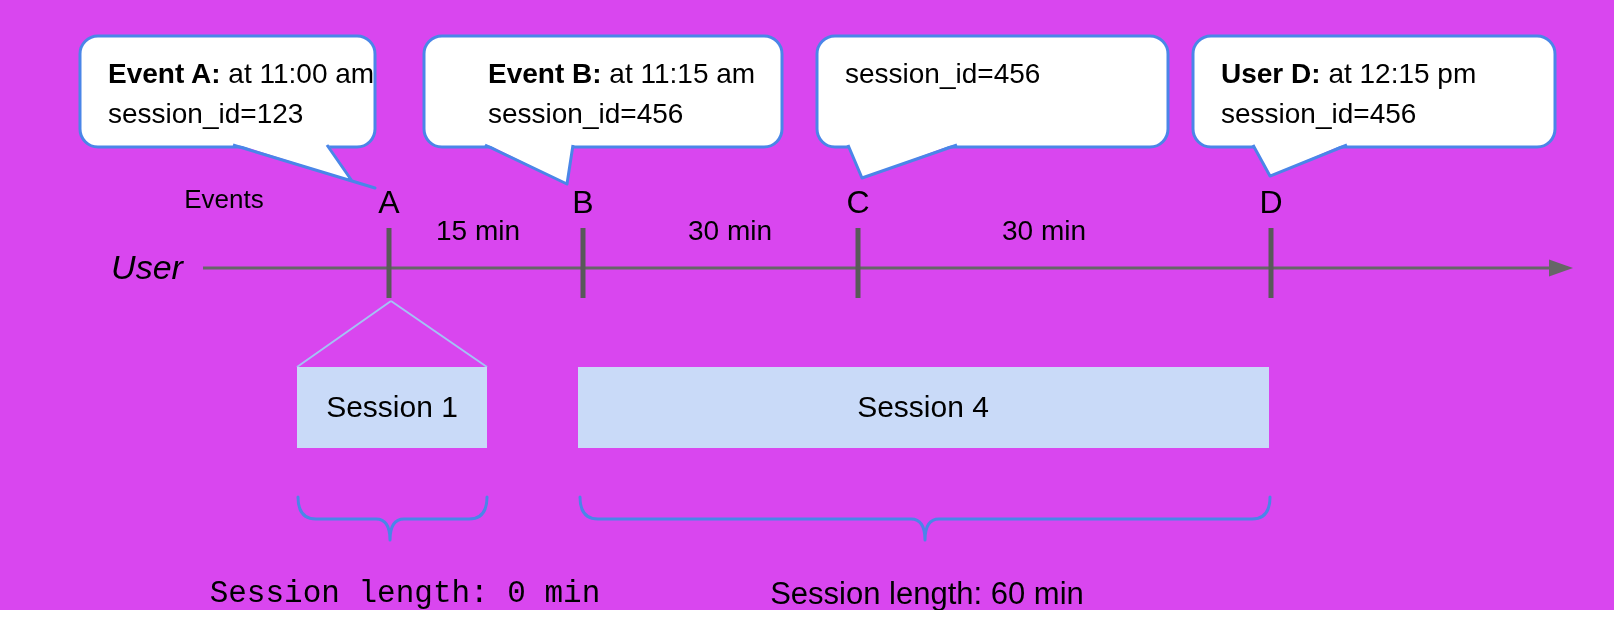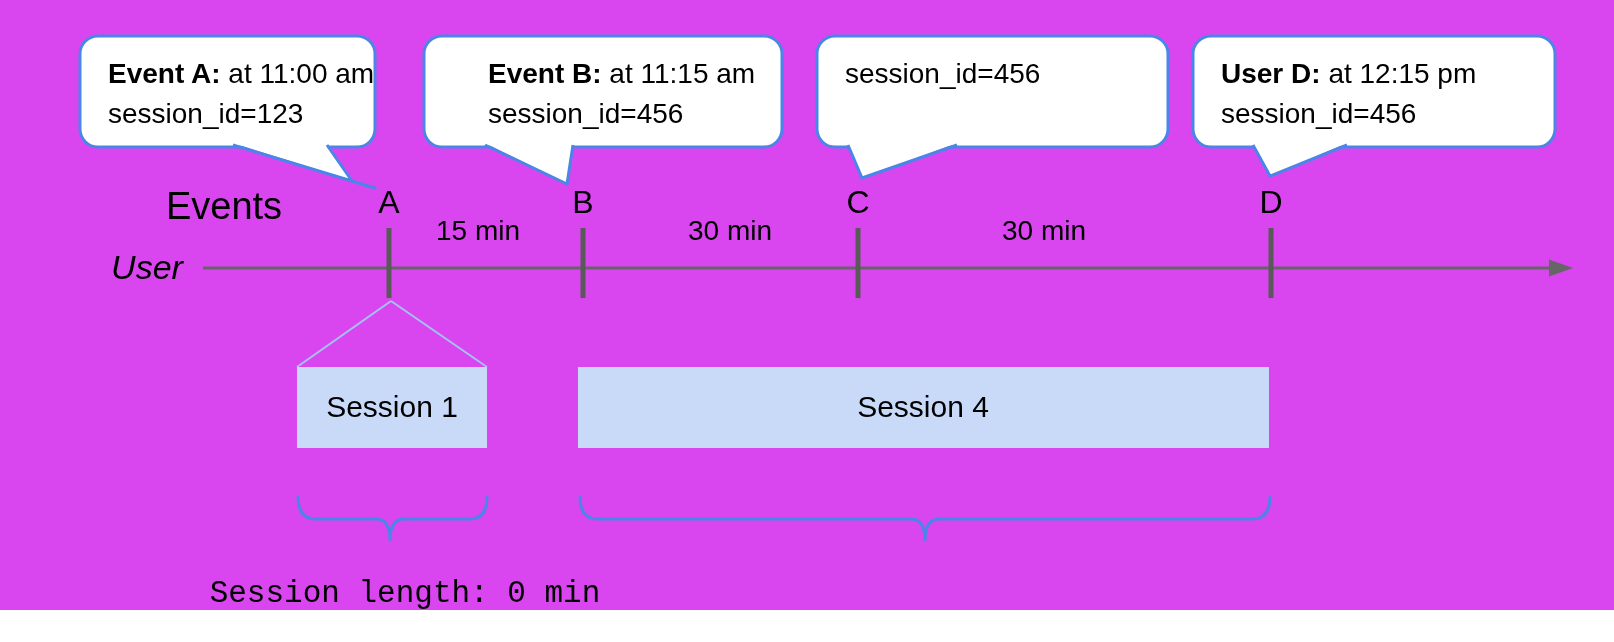--- a/index.html
+++ b/index.html
@@ -14,21 +14,21 @@
   html,body{margin:0;padding:0;background:#ffffff;}
   .stage{
     position:relative;width:1614px;height:610px;background:#d946ef;overflow:hidden;
     font-family:"Liberation Sans", sans-serif;color:var(--ink);
   }
   svg.layer{position:absolute;left:0;top:0;width:1614px;height:642px;}
   .txt{position:absolute;white-space:nowrap;line-height:1.2;}
   .cx{transform:translateX(-50%);}
   .b{font-weight:bold;}
   .user-label{font-size:34px;}
-  .events-label{font-size:38px;}
+  .events-label{font-size:26px;}
   .marker{font-size:32px;}
   .interval{font-size:28px;}
   .callout-text{font-size:28px;line-height:40px;}
   .session-name{font-size:30px;}
   .length-label{font-size:31px;}
 </style>
 </head>
 <body>
 
 <div class="stage">
@@ -93,14 +93,15 @@
   <div class="txt marker cx" style="left:1271px;top:183px;">D</div>
 
   <div class="txt interval cx" style="left:478px;top:214px;">15 min</div>
   <div class="txt interval cx" style="left:730px;top:214px;">30 min</div>
   <div class="txt interval cx" style="left:1044px;top:214px;">30 min</div>
 
   <div class="txt session-name cx" style="left:392px;top:389px;text-align:center;">Session 1</div>
   <div class="txt session-name cx" style="left:923px;top:389px;">Session 4</div>
 
   <div class="txt length-label cx" style="left:405px;top:575px;font-family:Liberation Mono, monospace;">Session length: 0 min</div>
+  <div class="txt length-label cx" style="left:927px;top:575px;">Session length: 60 min</div>
 
 </div>
 
 </body></html>

